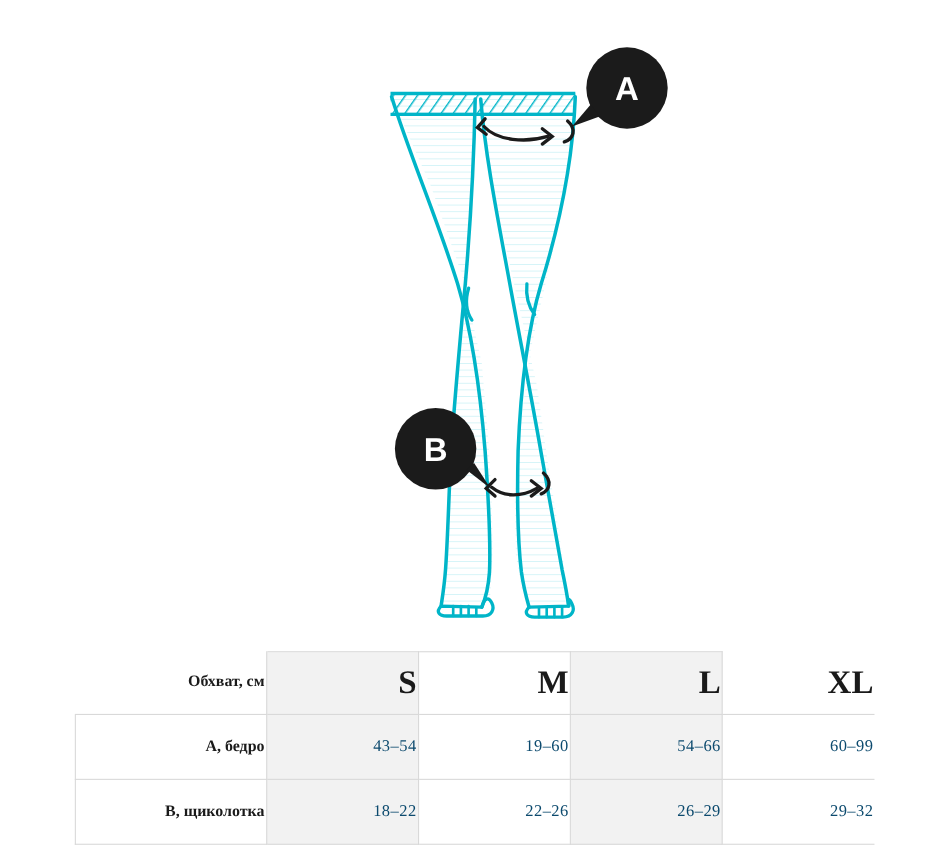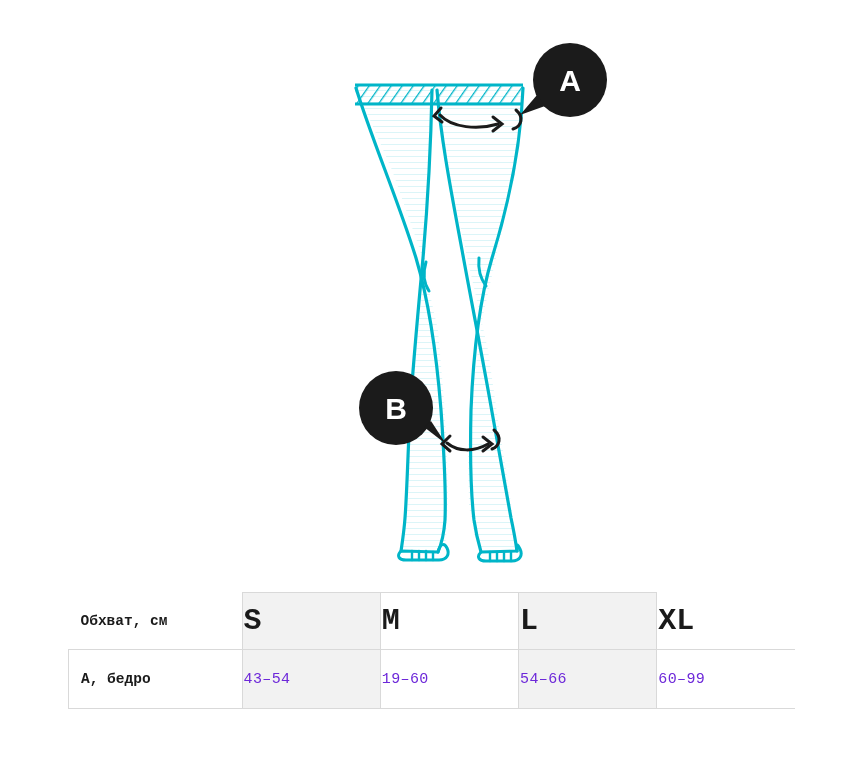--- a/index.html
+++ b/index.html
@@ -42,23 +42,23 @@
     top: 592px;
     width: 727px;
   }
   table.size-table {
     border-collapse: collapse;
     width: 727px;
     table-layout: fixed;
   }
   table.size-table td, table.size-table th {
     border: 1px solid #d9d9d9;
-    text-align: left;
+    text-align: right;
     vertical-align: middle;
-    font-family: Liberation Mono, monospace;
+    font-family: Liberation Serif, serif;
   }
   
   tr.head-row td { height: 54px; }
   tr.data-row td { height: 56px; }
 
   
   td.rowhead {
     width: 160px;
     text-align: left;
     padding-left: 12px;
@@ -80,21 +80,21 @@
   td.size-label {
     font-size: 30px;
     font-weight: bold;
     color: #1a1a1a;
   }
   td.shade { background: #f2f2f2; }
   td.plain { background: #ffffff; }
 
   td.value {
     font-size: 15px;
-    color: #6d28d9;
+    color: #0c4a6e;
     letter-spacing: 0.4px;
   }
   
   table.size-table tr td:last-child {
     border-right: none;
   }
   table.size-table tr.head-row td:last-child {
     border-top: none;
   }
 </style>
@@ -210,15 +210,22 @@
       </tr>
 
       <tr class="data-row">
         <td class="rowhead">A, бедро</td>
         <td class="value shade">43–54</td>
         <td class="value plain">19–60</td>
         <td class="value shade">54–66</td>
         <td class="value plain">60–99</td>
       </tr>
 
+      <tr class="data-row">
+        <td class="rowhead">B, щиколотка</td>
+        <td class="value shade">18–22</td>
+        <td class="value plain">22–26</td>
+        <td class="value shade">26–29</td>
+        <td class="value plain">29–32</td>
+      </tr>
     </tbody>
   </table>
 </div>
 
 </body></html>

